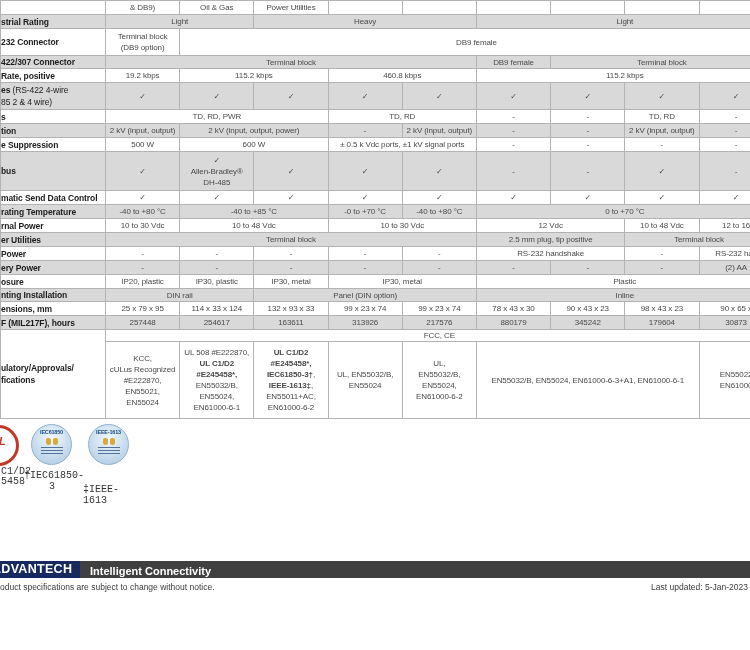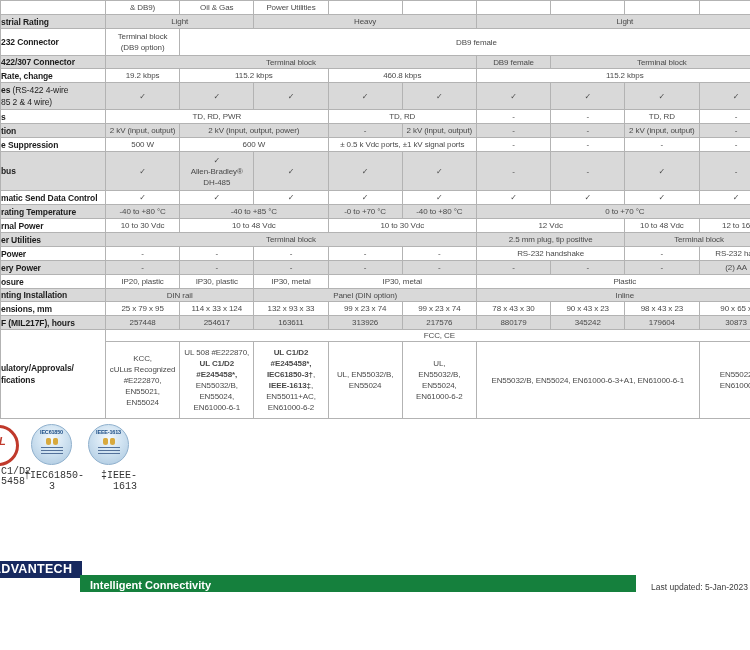--- a/index.html
+++ b/index.html
@@ -25,26 +25,26 @@
   .badge.b3{left:88px;top:0;}
   .ring-text{margin-top:4px;font-size:5.5px;font-weight:bold;color:#1c4d86;
              text-align:center;letter-spacing:-0.2px;line-height:6px;}
   .shields{text-align:center;margin-top:1px;line-height:7px;}
   .shield{display:inline-block;width:5px;height:7px;background:#d8a93d;
           border-radius:2px 2px 3px 3px;margin:0 1px;}
   .bline{width:22px;height:1px;background:#53719a;margin:2px auto 0;}
   .blabel{position:absolute;font-size:10px;color:#333;font-family:Liberation Mono, monospace;}
   .blabel.l1{left:1px;top:43px;line-height:10px;}
   .blabel.l2{left:24px;top:46px;width:56px;text-align:center;}
-  .blabel.l3{left:83px;top:46px;width:54px;text-align:right;}
+  .blabel.l3{left:83px;top:60px;width:54px;text-align:left;}
   
   .logo-box{position:absolute;left:-14px;top:561px;width:90px;height:17px;background:#17295f;
             color:#fff;font-weight:bold;font-size:12.5px;line-height:17px;padding-left:6px;
             letter-spacing:0.3px;box-sizing:content-box;}
-  .tagline-bar{position:absolute;left:80px;top:575px;width:556px;height:17px;background:#15803d;}
+  .tagline-bar{position:absolute;left:80px;top:561px;width:670px;height:17px;background:#404040;}
   .tagline-bar span{color:#fff;font-weight:bold;font-size:11px;line-height:17px;padding-left:10px;display:inline-block;}
   .disclaimer{position:absolute;left:0;top:582px;font-size:8.5px;color:#3c3c3c;}
   .last-updated{position:absolute;right:2px;top:582px;font-size:8.5px;color:#3c3c3c;text-align:center;}
 </style>
 </head>
 <body>
 
 <div class="page">
 
   <table class="spec">
@@ -126,21 +126,21 @@
           </td>
           <td>
             <div><span>DB9 female</span></div>
           </td>
           <td colspan="3">
             <div><span>Terminal block</span></div>
           </td>
         </tr>
         <tr style="height: 14px;">
           <td class="label">
-            <div><span class="b">Rate, change</span></div>
+            <div><span class="b">Rate, positive</span></div>
           </td>
           <td>
             <div><span>19.2 kbps</span></div>
           </td>
           <td colspan="2">
             <div><span>115.2 kbps</span></div>
           </td>
           <td colspan="2">
             <div><span>460.8 kbps</span></div>
           </td>
@@ -618,15 +618,16 @@
       <div>5458</div>
     </div>
     <div class="blabel l2">†IEC61850-3</div>
     <div class="blabel l3">‡IEEE-1613</div>
   </div>
 
   <div class="logo-box">ADVANTECH</div>
   <div class="tagline-bar">
     <span>Intelligent Connectivity</span>
   </div>
+  <div class="disclaimer">oduct specifications are subject to change without notice.</div>
   <div class="last-updated">Last updated: 5-Jan-2023</div>
 
 </div>
 
 </body></html>

